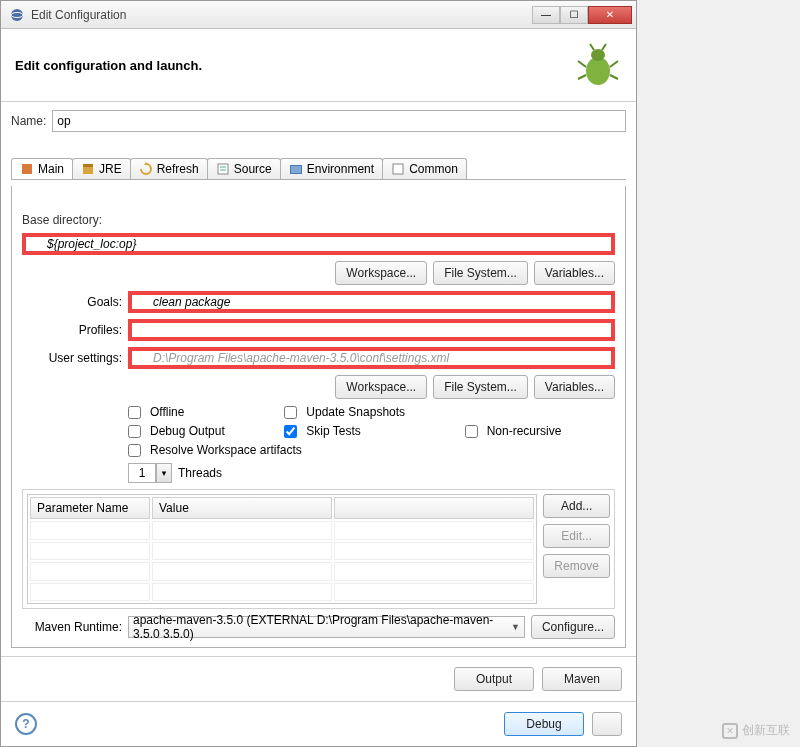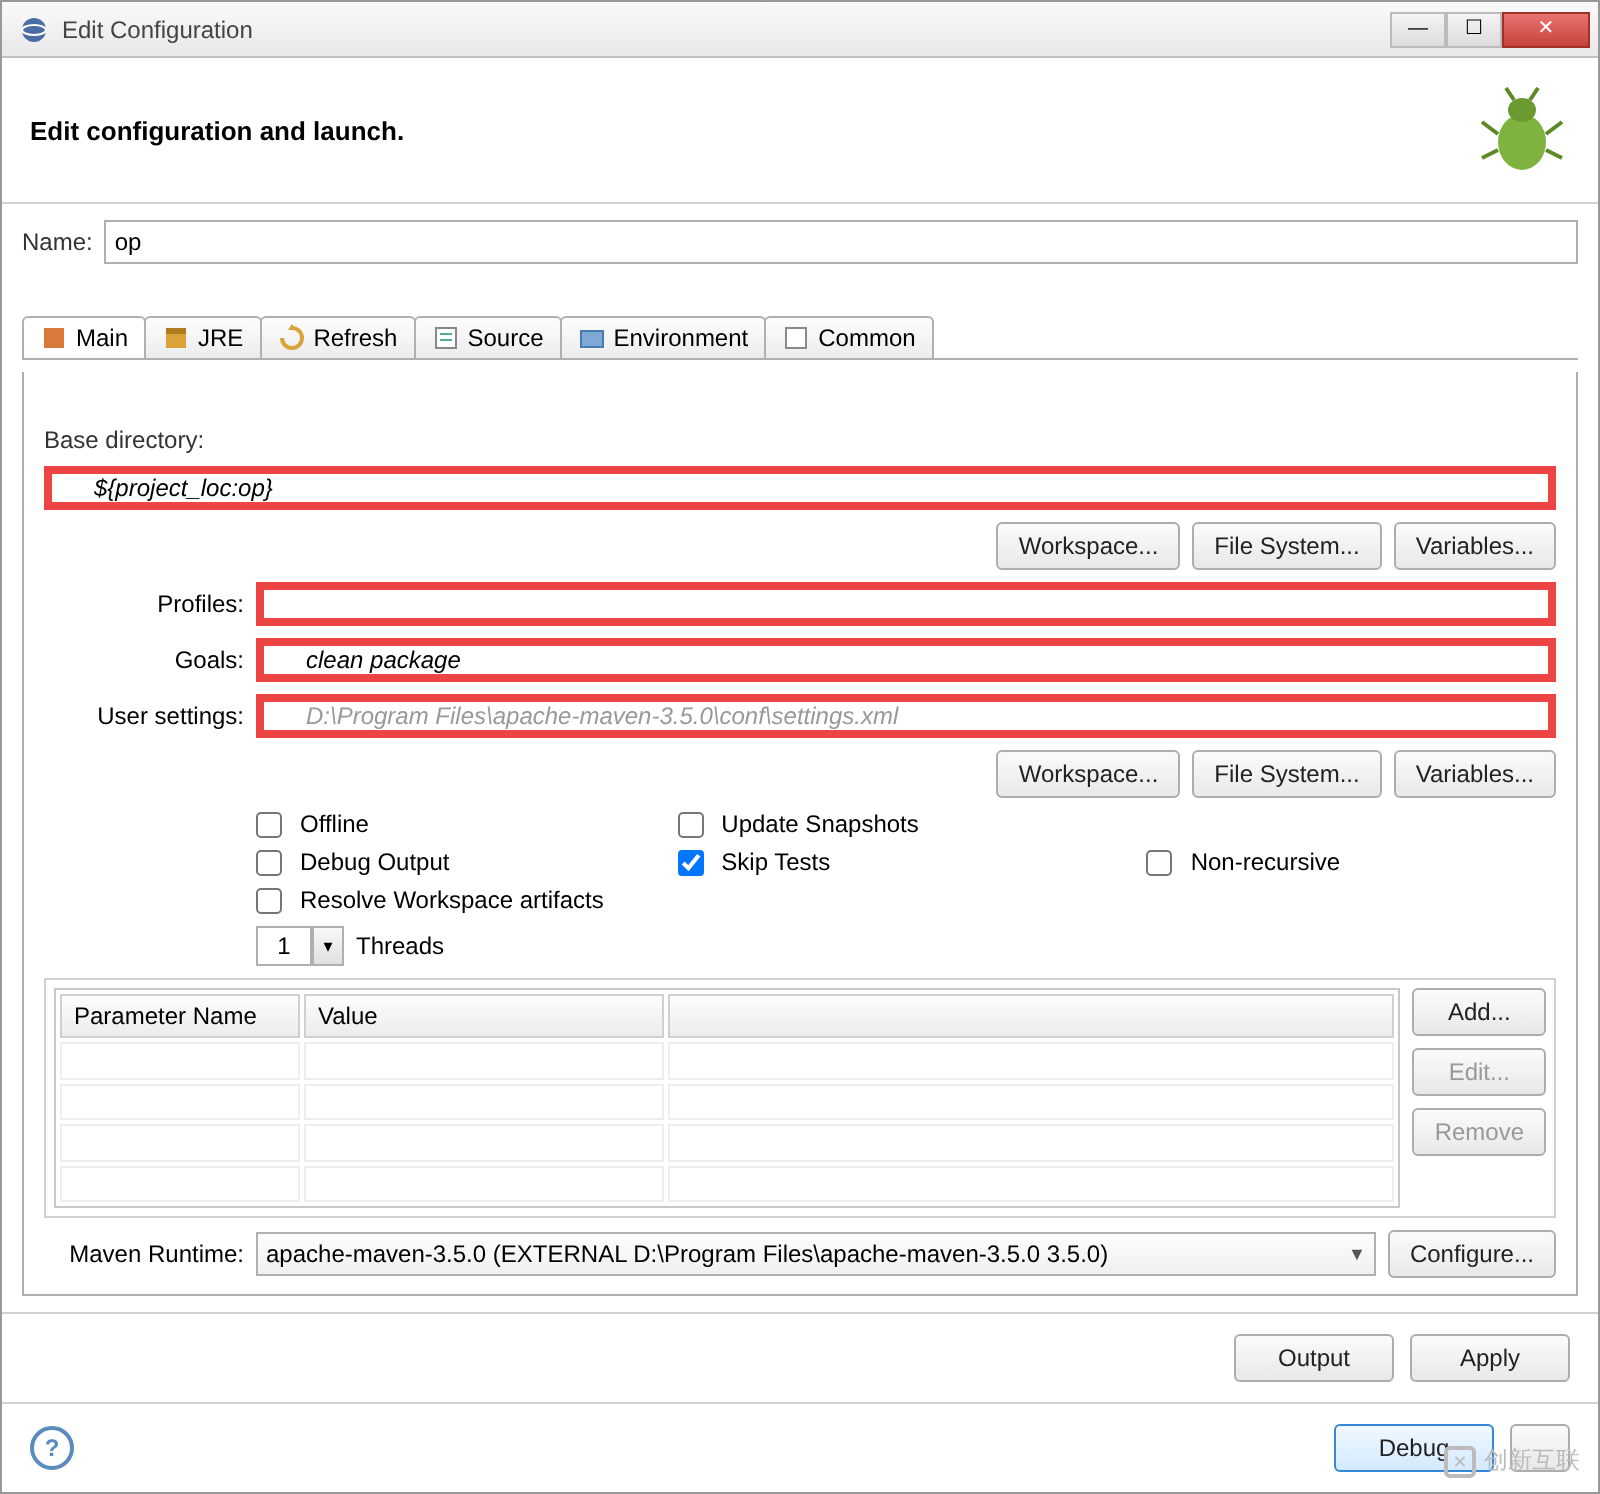--- a/index.html
+++ b/index.html
@@ -1,17 +1,17 @@
 <!DOCTYPE html>
 <html><head>
 <meta charset="utf-8">
 <style>
 * { box-sizing: border-box; margin: 0; padding: 0; font-family: "Segoe UI", Tahoma, sans-serif; font-size: 12px; }
 body { background: #f0f0f0; width: 800px; height: 747px; overflow: hidden; position: relative; }
-.window { width: 800px; height: 747px; background: #fff; border: 1px solid #999; display: flex; flex-direction: column; }
+.window { width: 637px; height: 747px; background: #fff; border: 1px solid #999; display: flex; flex-direction: column; }
 .titlebar { height: 28px; background: linear-gradient(#fafafa, #e8e8e8); border-bottom: 1px solid #c0c0c0; display: flex; align-items: center; padding: 0 4px 0 8px; }
 .titlebar .icon { width: 16px; height: 16px; margin-right: 6px; }
 .titlebar .title { flex: 1; color: #444; }
 .winbtns { display: flex; gap: 0; }
 .winbtn { width: 28px; height: 18px; border: 1px solid #bbb; background: linear-gradient(#f4f4f4,#dcdcdc); text-align: center; font-size: 10px; line-height: 16px; }
 .winbtn.close { width: 44px; background: linear-gradient(#e8746f,#c8413b); color: #fff; border-color: #a03028; }
 .header { padding: 12px 14px; border-bottom: 1px solid #d0d0d0; display: flex; align-items: center; background: #fff; }
 .header .heading { flex: 1; font-weight: bold; font-size: 13px; }
 .bug-icon { width: 48px; height: 48px; }
 .content { flex: 1; padding: 8px 10px; display: flex; flex-direction: column; gap: 6px; overflow: hidden; }
@@ -140,26 +140,26 @@
 
       <div class="field-label">Base directory:</div>
       <input class="text-input" type="text" value="${project_loc:op}" style="">
       <div class="btn-row-right">
         <button class="btn">Workspace...</button>
         <button class="btn">File System...</button>
         <button class="btn">Variables...</button>
       </div>
 
       <div class="form-row">
+        <span class="lbl">Goals:</span>
+        <input class="text-input val" type="text" value="clean package" style="">
+      </div>
+      <div class="form-row">
         <span class="lbl">Profiles:</span>
         <input class="text-input val" type="text" value="" style="">
-      </div>
-      <div class="form-row">
-        <span class="lbl">Goals:</span>
-        <input class="text-input val" type="text" value="clean package" style="">
       </div>
       <div class="form-row">
         <span class="lbl">User settings:</span>
         <input class="text-input val gray-text" type="text" value="D:\Program Files\apache-maven-3.5.0\conf\settings.xml" style="">
       </div>
       <div class="btn-row-right">
         <button class="btn">Workspace...</button>
         <button class="btn">File System...</button>
         <button class="btn">Variables...</button>
       </div>
@@ -235,21 +235,21 @@
           <span class="caret">▼</span>
         </div>
         <button class="btn">Configure...</button>
       </div>
 
     </div>
   </div>
 
   <div class="footer">
     <button class="btn" style="width:80px">Output</button>
-    <button class="btn" style="width:80px">Apply</button>
+    <button class="btn" style="width:80px">Maven</button>
   </div>
 
   <div class="footer bottom">
     <div class="help">?</div>
     <button class="btn primary" style="width:80px">Debug</button>
     <button class="btn" style="width:30px;overflow:hidden">&nbsp;</button>
   </div>
 
 </div>
 

